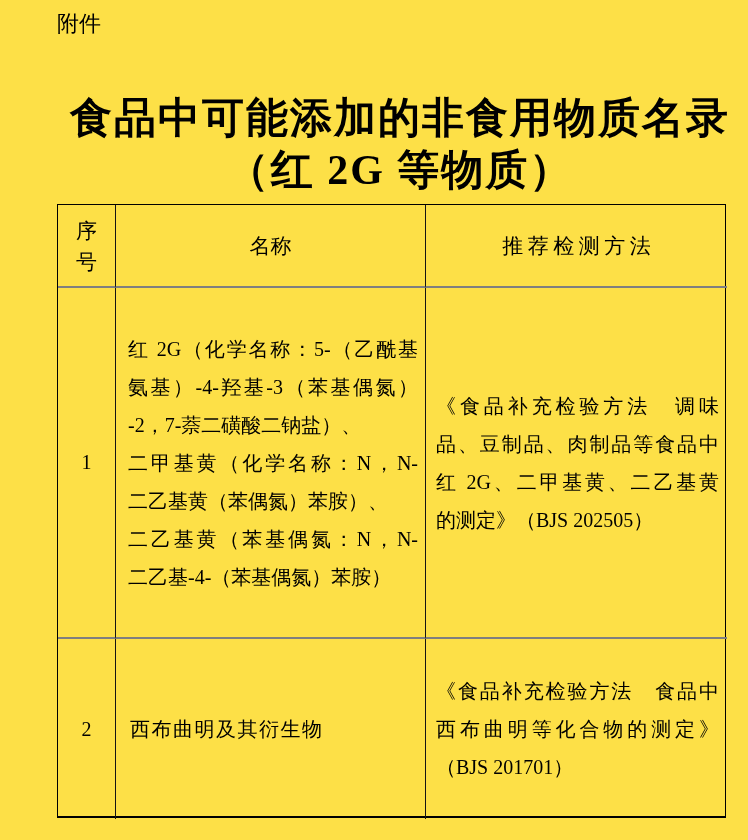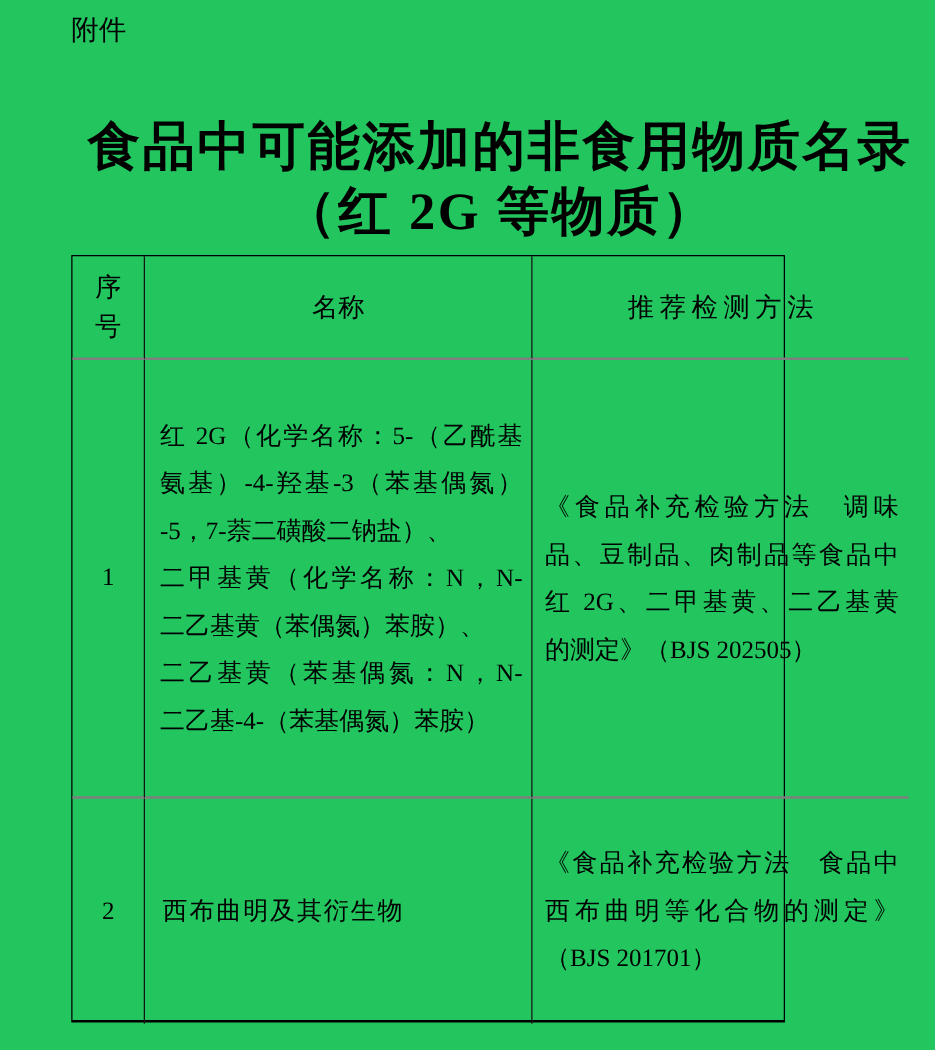--- a/index.html
+++ b/index.html
@@ -1,21 +1,21 @@
 <!DOCTYPE html>
 <html><head>
 <meta charset="utf-8">
 <style>
   * { margin: 0; padding: 0; box-sizing: border-box; }
   html, body { background: #ffffff; }
   .page {
     position: relative;
     width: 748px;
     height: 840px;
-    background: #22c55e;
+    background: #fde047;
     color: #000000;
     font-family: "Liberation Serif", "DejaVu Serif", serif;
     overflow: hidden;
   }
   .attachment {
     position: absolute;
     left: 57px;
     top: 10px;
     font-family: "Liberation Sans", "DejaVu Sans", sans-serif;
     font-size: 22px;
@@ -31,21 +31,21 @@
     font-weight: bold;
     font-size: 42px;
     line-height: 52px;
     letter-spacing: 2px;
     color: #000000;
   }
   .table {
     position: absolute;
     left: 57px;
     top: 204px;
-    width: 571px;
+    width: 669px;
     height: 614px;
     display: grid;
     grid-template-columns: 58px 310px 301px;
     grid-template-rows: 83px 351px 180px;
     border-top: 1.5px solid #000000;
     border-left: 1.5px solid #000000;
     border-right: 1.5px solid #000000;
     border-bottom: 2.5px solid #000000;
   }
   .cell {
@@ -115,21 +115,21 @@
     <div class="cell th h-line center-cell">
       <span class="th-method-text">推荐检测方法</span>
     </div>
 
     <div class="cell v-line h-line center-cell td-index">
       <span>1</span>
     </div>
     <div class="cell v-line h-line lines-cell name-cell">
       <div class="tline flush">红 2G（化学名称：5-（乙酰基</div>
       <div class="tline flush">氨基）-4-羟基-3（苯基偶氮）</div>
-      <div class="tline">-5，7-萘二磺酸二钠盐）、</div>
+      <div class="tline">-2，7-萘二磺酸二钠盐）、</div>
       <div class="tline flush">二甲基黄（化学名称：N，N-</div>
       <div class="tline">二乙基黄（苯偶氮）苯胺）、</div>
       <div class="tline flush">二乙基黄（苯基偶氮：N，N-</div>
       <div class="tline">二乙基-4-（苯基偶氮）苯胺）</div>
     </div>
     <div class="cell h-line lines-cell method-cell">
       <div class="tline flush">《食品补充检验方法　调味</div>
       <div class="tline flush">品、豆制品、肉制品等食品中</div>
       <div class="tline flush">红 2G、二甲基黄、二乙基黄</div>
       <div class="tline">的测定》（BJS 202505）</div>

